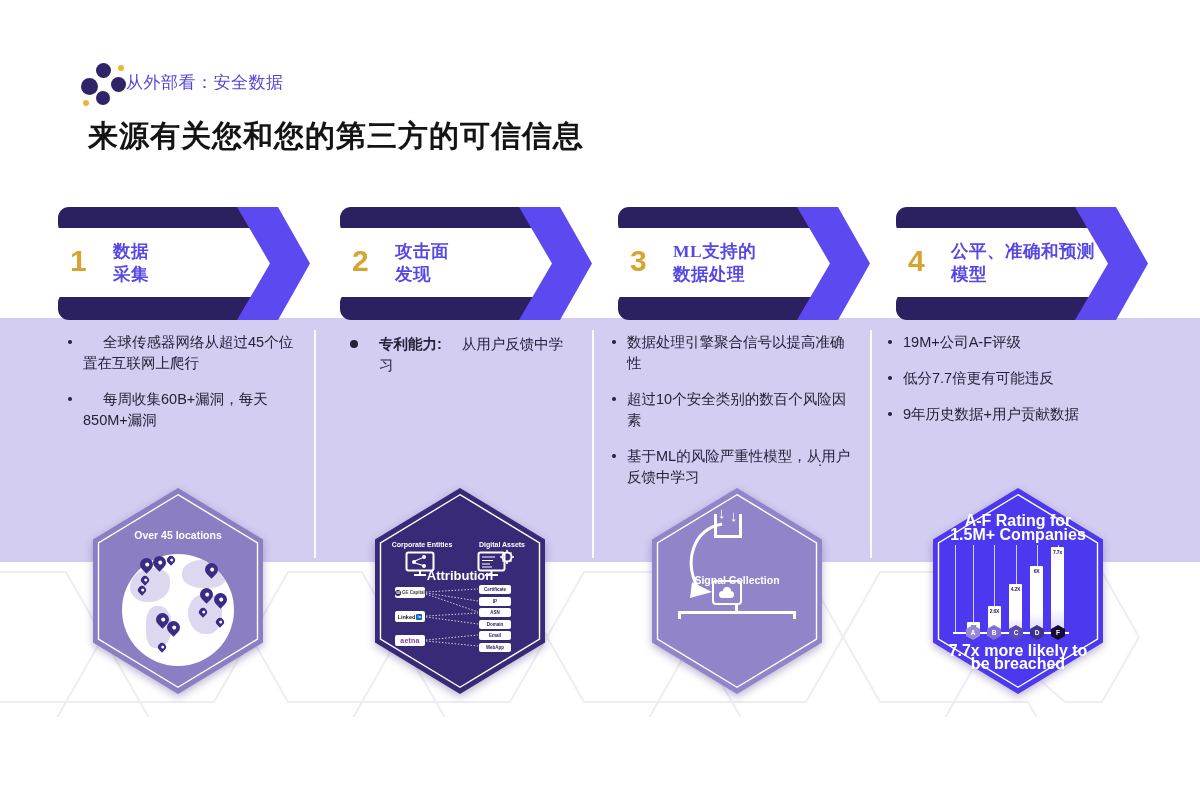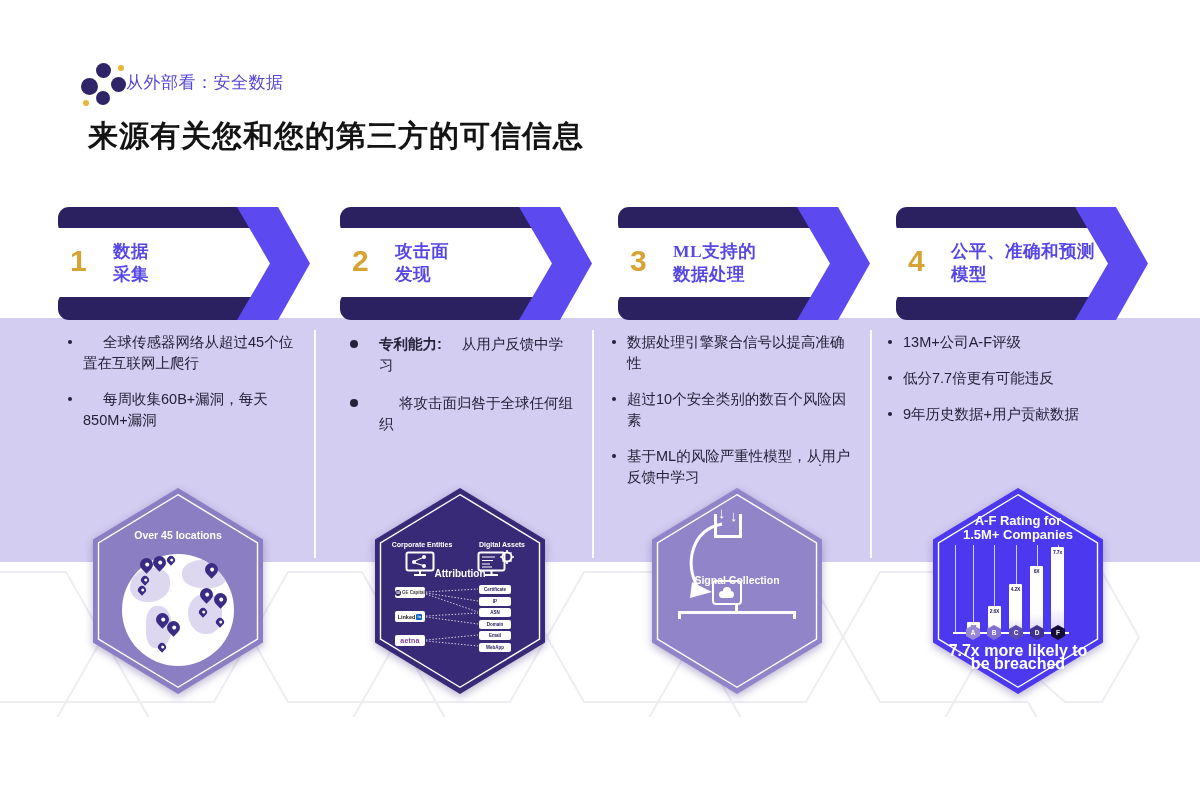--- a/index.html
+++ b/index.html
@@ -72,21 +72,21 @@
   .pin { position:absolute; background:#3a2b85; border-radius:50% 50% 50% 0; transform:rotate(-45deg); }
   .pin.lg { width:13px; height:13px; }
   .pin.sm { width:8px; height:8px; }
   .pin::after { content:""; position:absolute; left:50%; top:50%; width:4px; height:4px; margin:-2px 0 0 -2px;
     border-radius:50%; background:#fff; }
   .pin.sm::after { width:3px; height:3px; margin:-1.5px 0 0 -1.5px; }
 
   
   .hx2-head { position:absolute; font-size:7px; font-weight:700; color:#fff; }
   .attr-label { position:absolute; left:50px; top:80px; width:70px; text-align:center;
-    font-size:10px; font-weight:700; color:#fff; }
+    font-size:13px; font-weight:700; color:#fff; }
   .entitybox { position:absolute; left:20px; width:30px; height:11px; background:#fff; border-radius:2px;
     display:flex; align-items:center; justify-content:center; gap:1px; overflow:hidden; }
   .ge-dot { width:6px; height:6px; border-radius:50%; background:#2b2161; color:#fff; font-size:3px;
     display:flex; align-items:center; justify-content:center; font-weight:700; flex:none; }
   .ge-txt { font-size:4.5px; color:#444; font-weight:700; }
   .li-txt { font-size:5.5px; color:#1a1a1a; font-weight:700; }
   .li-badge { width:6px; height:6px; background:#0a66c2; color:#fff; border-radius:1px; font-size:4px;
     font-weight:700; display:flex; align-items:center; justify-content:center; flex:none; }
   .aetna-txt { font-size:7px; color:#7d3f98; font-weight:700; letter-spacing:.2px; }
   .pill { position:absolute; left:104px; width:32px; height:9px; background:#fff; border-radius:2px;
@@ -101,21 +101,21 @@
   .mon3 { position:absolute; left:60px; top:92px; width:30px; height:25px; border:2.5px solid #fff;
     border-radius:4px; z-index:2; }
   .cloud { position:absolute; left:5px; top:9px; width:15px; height:7px; background:#fff; border-radius:7px; }
   .cloud::before { content:""; position:absolute; left:4px; top:-4px; width:8px; height:8px;
     background:#fff; border-radius:50%; }
   .busline { position:absolute; left:26px; top:123px; width:118px; height:8px;
     border-top:3px solid #fff; border-left:3px solid #fff; border-right:3px solid #fff; }
   .busstub { position:absolute; left:83px; top:116px; width:3px; height:8px; background:#fff; }
 
   
-  .hx4-title { top:26px; font-size:13px; line-height:14px; }
+  .hx4-title { top:26px; font-size:16px; line-height:14px; }
   .chartzone { position:absolute; left:0; top:0; width:170px; height:206px; }
   .vline { position:absolute; width:1px; top:57px; background:rgba(255,255,255,.75); }
   .baseline { position:absolute; left:20px; top:144px; width:116px; height:2px; background:#fff; }
   .bar { position:absolute; width:13px; background:linear-gradient(#ffffff 72%, #d9d3f7 100%);
     border-radius:1px; }
   .barval { position:absolute; width:100%; top:1.5px; text-align:center; font-size:5px; font-weight:700;
     color:#2b2161; letter-spacing:-.2px; }
   .badge { position:absolute; width:14px; height:15px; top:137px;
     clip-path:polygon(50% 0,100% 27%,100% 73%,50% 100%,0 73%,0 27%);
     color:#fff; font-size:6.5px; font-weight:700; display:flex; align-items:center; justify-content:center; }
@@ -214,29 +214,28 @@
       <div>模型</div>
     </div>
   </div>
 
   <ul class="blist" style="left:66px; top:332px; width:238px">
     <li><span class="blt-lead"></span><span>全球传感器网络从超过45个位置在互联网上爬行</span></li>
     <li style="margin-top:11px"><span class="blt-lead"></span><span>每周收集60B+漏洞，每天850M+漏洞</span></li>
   </ul>
   <ul class="blist bigdots" style="left:348px; top:334px; width:228px">
     <li><span class="blt-lead">专利能力:</span><span>从用户反馈中学习</span></li>
-    <li><span class="blt-lead"></span><span>将攻击面归咎于全球任何组织</span></li>
   </ul>
   <ul class="blist" style="left:610px; top:332px; width:246px">
     <li><span>数据处理引擎聚合信号以提高准确性</span></li>
     <li><span>超过10个安全类别的数百个风险因素</span></li>
     <li><span>基于ML的风险严重性模型，从用户反馈中学习</span></li>
   </ul>
   <ul class="blist" style="left:886px; top:332px; width:248px">
-    <li><span>13M+公司A-F评级</span></li>
+    <li><span>19M+公司A-F评级</span></li>
     <li><span>低分7.7倍更有可能违反</span></li>
     <li><span>9年历史数据+用户贡献数据</span></li>
   </ul>
   <span class="stray">.</span>
 
   <div class="hex" style="left:93px; top:488px">
     <svg class="shape" viewBox="0 0 170 206">
       <polygon points="85,0 170,51.5 170,154.5 85,206 0,154.5 0,51.5" fill="#8c7ec2"></polygon>
       <polygon points="85,6.7 164.5,54.8 164.5,151.2 85,199.3 5.5,151.2 5.5,54.8" fill="none" stroke="#ffffff" stroke-width="1.4"></polygon>
     </svg>

